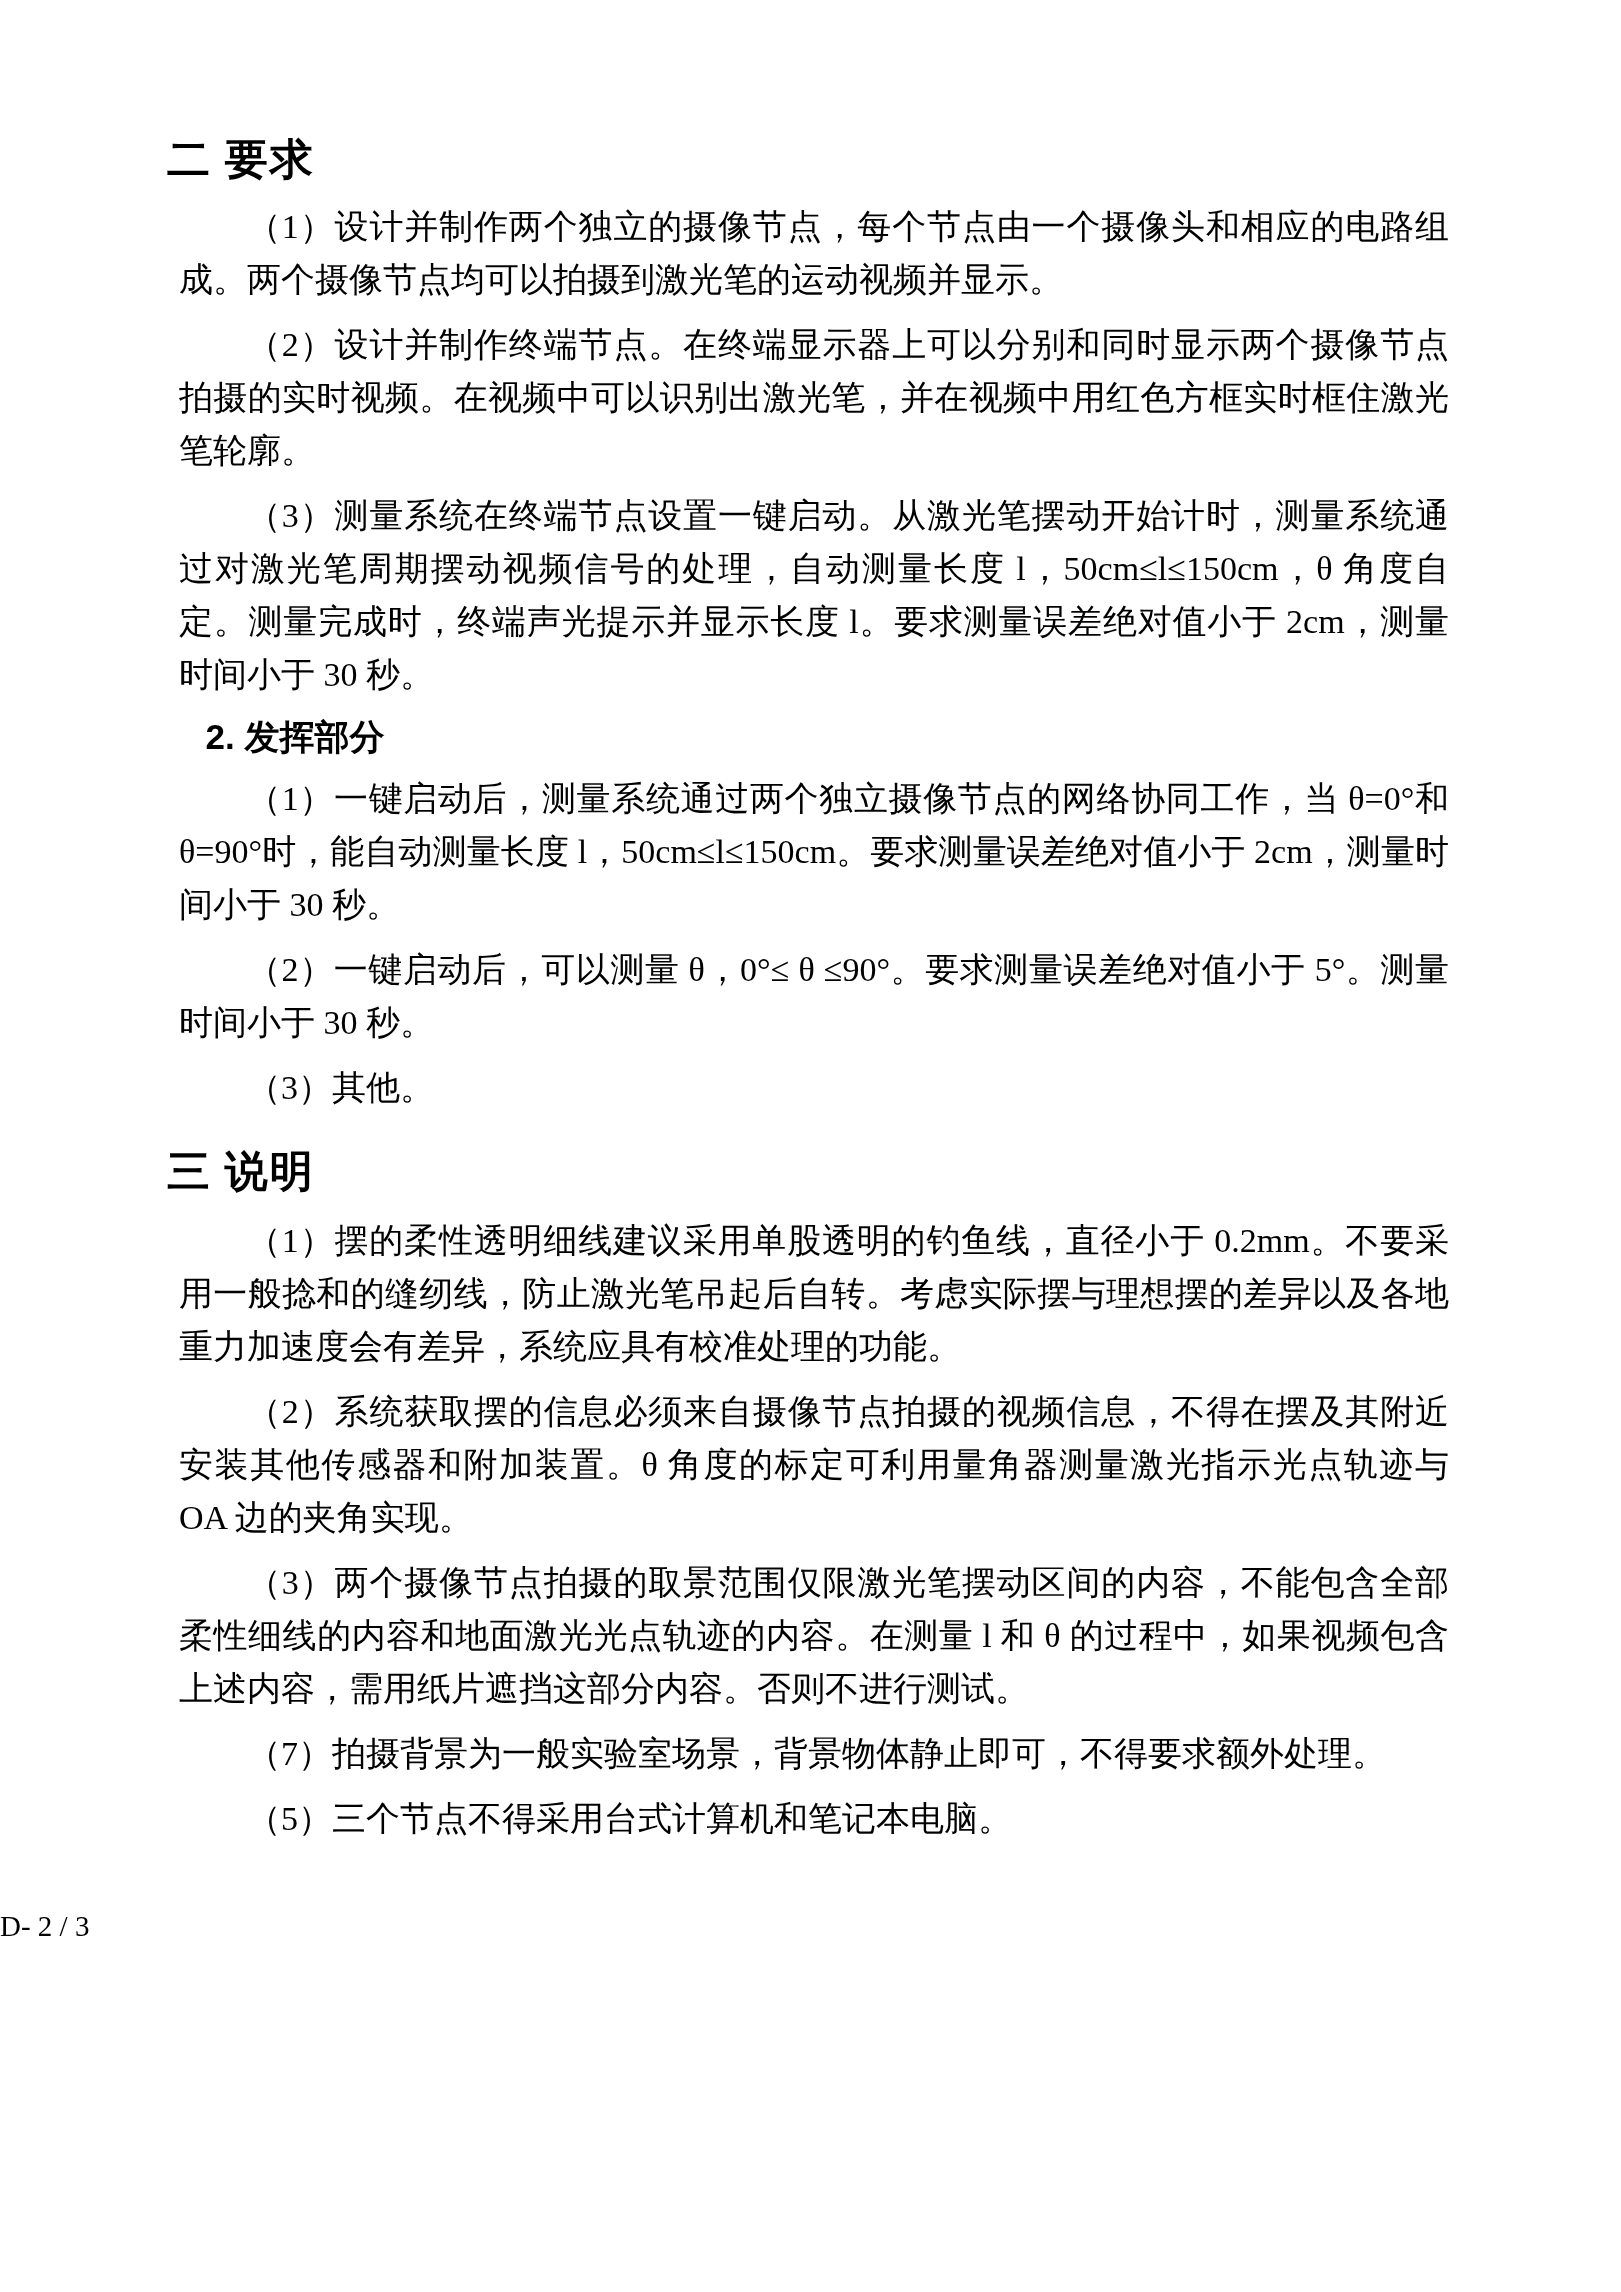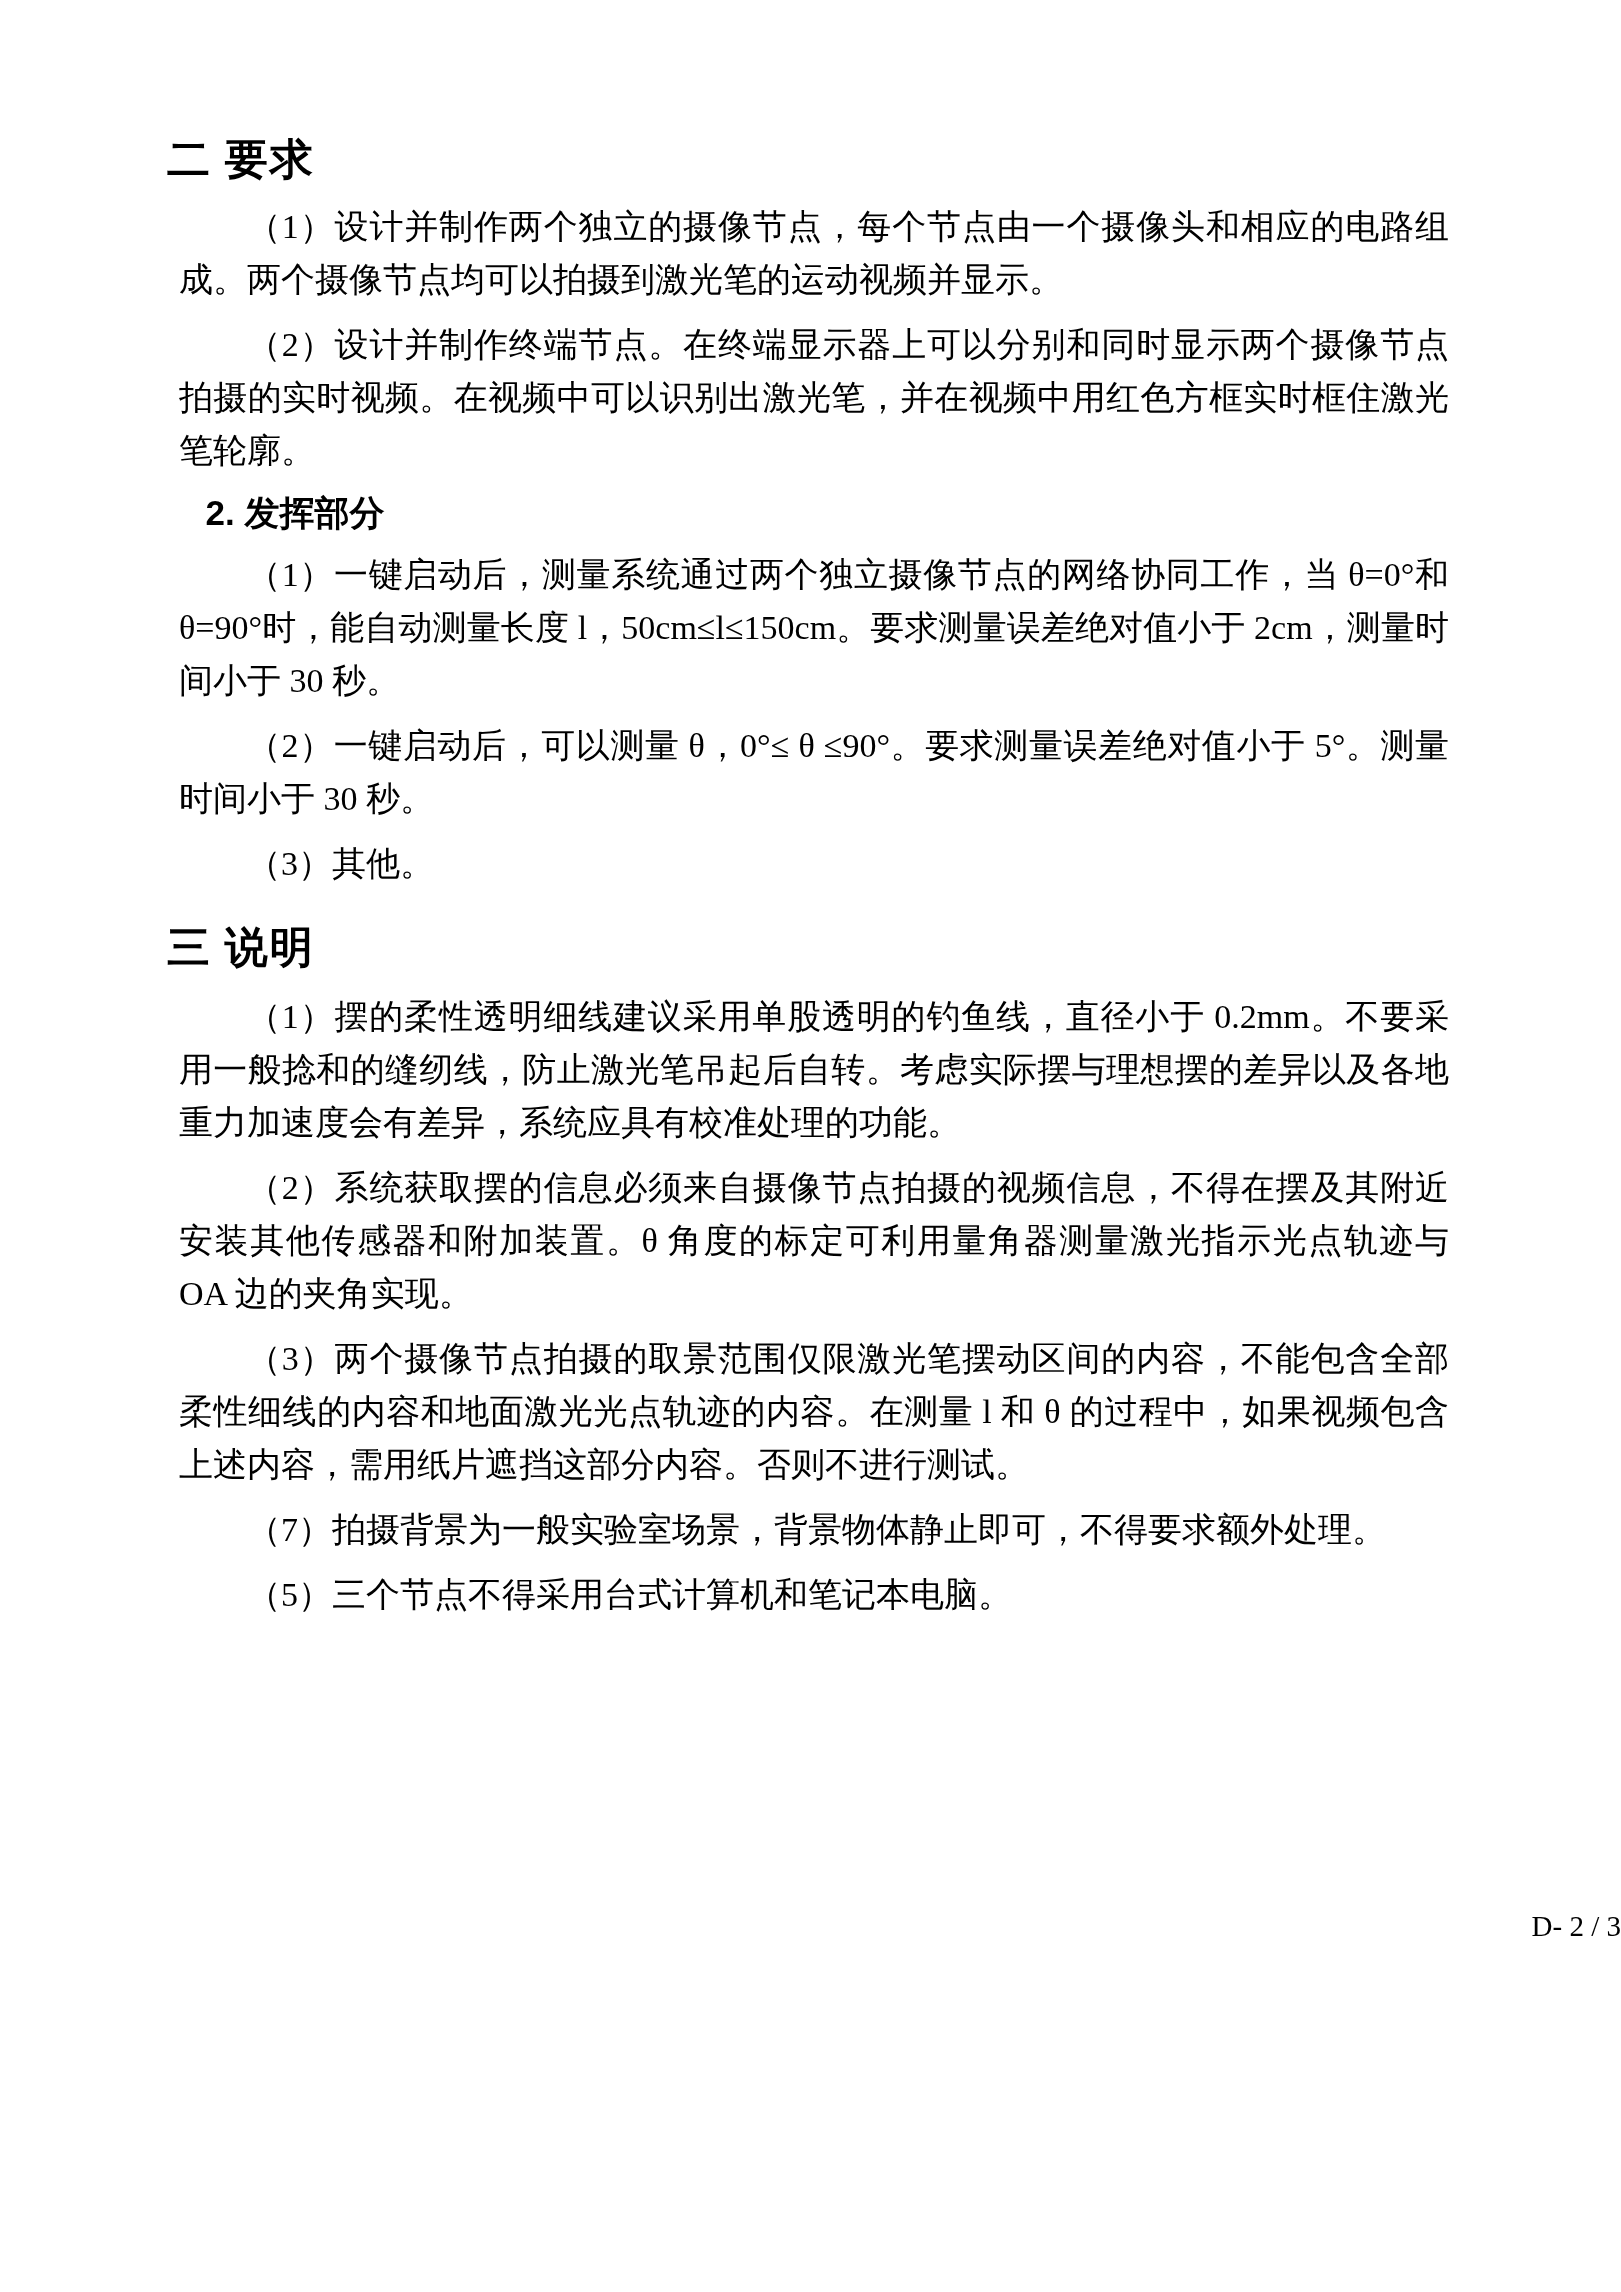--- a/index.html
+++ b/index.html
@@ -46,38 +46,39 @@
     margin: 12px;
     text-align: justify;
     text-indent: 2em;
     word-break: break-word;
   }
   .footer {
     position: absolute;
     top: 1909px;
     left: 0;
     width: 100%;
-    text-align: right;
+    text-align: left;
     font-size: 29px;
     line-height: 35px;
     color: #000000;
   }
 </style>
 </head>
 <body>
 
 <div class="page">
 
   <h1 class="section-heading">二 要求</h1>
 
 
   <p class="para">（1）设计并制作两个独立的摄像节点，每个节点由一个摄像头和相应的电路组成。两个摄像节点均可以拍摄到激光笔的运动视频并显示。</p>
 
   <p class="para">（2）设计并制作终端节点。在终端显示器上可以分别和同时显示两个摄像节点拍摄的实时视频。在视频中可以识别出激光笔，并在视频中用红色方框实时框住激光笔轮廓。</p>
 
+  <p class="para">（3）测量系统在终端节点设置一键启动。从激光笔摆动开始计时，测量系统通过对激光笔周期摆动视频信号的处理，自动测量长度 l，50cm≤l≤150cm，θ 角度自定。测量完成时，终端声光提示并显示长度 l。要求测量误差绝对值小于 2cm，测量时间小于 30 秒。</p>
 
   <h2 class="subsection-title">2. 发挥部分</h2>
 
   <p class="para">（1）一键启动后，测量系统通过两个独立摄像节点的网络协同工作，当 θ=0°和 θ=90°时，能自动测量长度 l，50cm≤l≤150cm。要求测量误差绝对值小于 2cm，测量时间小于 30 秒。</p>
 
   <p class="para">（2）一键启动后，可以测量 θ，0°≤ θ ≤90°。要求测量误差绝对值小于 5°。测量时间小于 30 秒。</p>
 
   <p class="para">（3）其他。</p>
 
   <h1 class="section-heading spaced-top">三 说明</h1>

